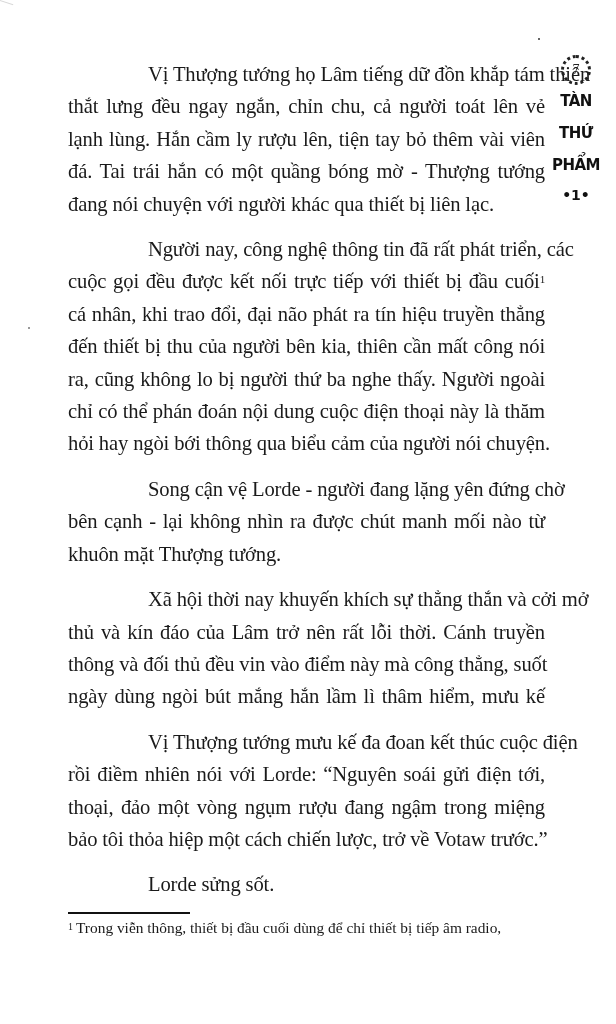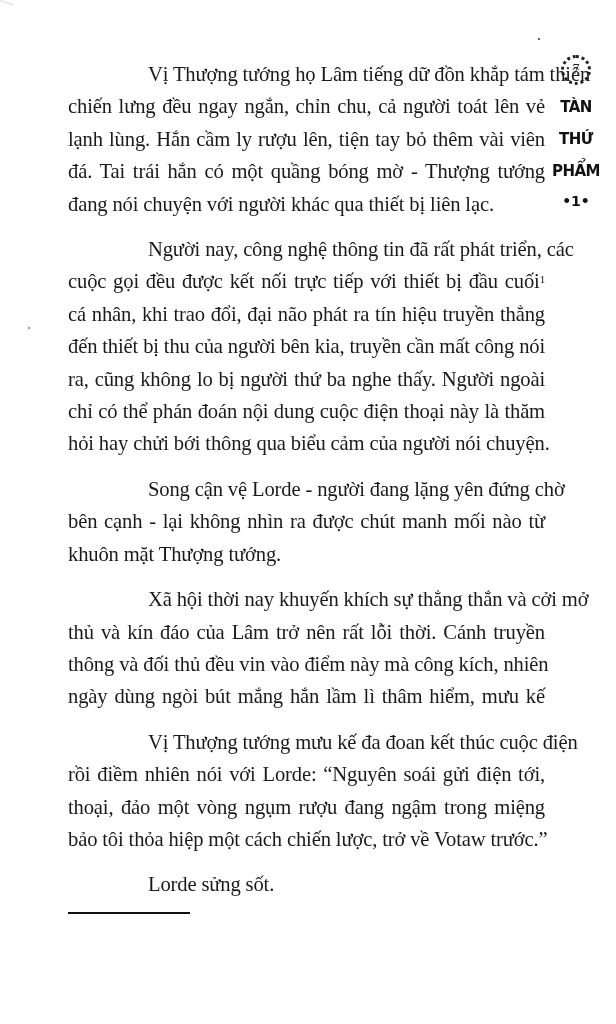--- a/index.html
+++ b/index.html
@@ -29,21 +29,21 @@
   .badge {
     margin: 0 auto; width: 30px; height: 30px; border-radius: 50%;
     border: 3px dotted #222; box-sizing: border-box;
     display: flex; align-items: center; justify-content: center;
     font-size: 14px; font-family: "Liberation Serif", serif; color: #222;
   }
   .side-word {
     font-family: "DejaVu Sans", sans-serif; font-weight: bold; font-size: 15px;
     line-height: 32px; letter-spacing: -0.5px; color: #111;
   }
-  .side-word.first { margin-top: 6px; }
+  .side-word.first { }
   .side-vol { font-family: "DejaVu Sans", sans-serif; font-weight: bold; font-size: 14px; line-height: 28px; color: #111; }
 
   .fn-rule { position: absolute; left: 68px; top: 912px; width: 122px; height: 2px; background: #111; }
   .footnote {
     position: absolute; left: 68px; top: 918px; width: 482px;
     font-size: 15.4px; line-height: 19.5px; color: #1a1a1a;
   }
   .footnote .line { display: block; white-space: nowrap; }
   .footnote sup { font-size: 10px; vertical-align: top; position: relative; top: -1px; margin-right: 3px; }
 </style>
@@ -52,46 +52,46 @@
 
 <div class="page">
   <div class="corner-mark"></div>
   <div class="dot-mark"></div>
   <div class="dot-left"></div>
 
   <div class="body-text">
 
     <p class="para">
       <span class="line first">Vị Thượng tướng họ Lâm tiếng dữ đồn khắp tám thiên</span>
-      <span class="line">chiến lưng đều ngay ngắn, chỉn chu, cả người toát lên vẻ</span>
+      <span class="line">thắt lưng đều ngay ngắn, chỉn chu, cả người toát lên vẻ</span>
       <span class="line">lạnh lùng. Hắn cầm ly rượu lên, tiện tay bỏ thêm vài viên</span>
       <span class="line">đá. Tai trái hắn có một quầng bóng mờ - Thượng tướng</span>
       <span class="line last">đang nói chuyện với người khác qua thiết bị liên lạc.</span>
     </p>
 
     <p class="para">
       <span class="line first">Người nay, công nghệ thông tin đã rất phát triển, các</span>
       <span class="line"><span>cuộc gọi đều được kết nối trực tiếp với thiết bị đầu cuối</span><sup class="fnref">1</sup></span>
       <span class="line">cá nhân, khi trao đổi, đại não phát ra tín hiệu truyền thẳng</span>
-      <span class="line">đến thiết bị thu của người bên kia, truyền cần mất công nói</span>
+      <span class="line">đến thiết bị thu của người bên kia, thiên cần mất công nói</span>
       <span class="line">ra, cũng không lo bị người thứ ba nghe thấy. Người ngoài</span>
       <span class="line">chỉ có thể phán đoán nội dung cuộc điện thoại này là thăm</span>
-      <span class="line last">hỏi hay chửi bới thông qua biểu cảm của người nói chuyện.</span>
+      <span class="line last">hỏi hay ngòi bới thông qua biểu cảm của người nói chuyện.</span>
     </p>
 
     <p class="para">
       <span class="line first">Song cận vệ Lorde - người đang lặng yên đứng chờ</span>
       <span class="line">bên cạnh - lại không nhìn ra được chút manh mối nào từ</span>
       <span class="line last">khuôn mặt Thượng tướng.</span>
     </p>
 
     <p class="para">
       <span class="line first">Xã hội thời nay khuyến khích sự thẳng thắn và cởi mở</span>
       <span class="line">thủ và kín đáo của Lâm trở nên rất lỗi thời. Cánh truyền</span>
-      <span class="line">thông và đối thủ đều vin vào điểm này mà công kích, nhiên</span>
+      <span class="line">thông và đối thủ đều vin vào điểm này mà công thẳng, suốt</span>
       <span class="line">ngày dùng ngòi bút mắng hắn lầm lì thâm hiểm, mưu kế</span>
     </p>
 
     <p class="para">
       <span class="line first">Vị Thượng tướng mưu kế đa đoan kết thúc cuộc điện</span>
       <span class="line">rồi điềm nhiên nói với Lorde: “Nguyên soái gửi điện tới,</span>
       <span class="line">thoại, đảo một vòng ngụm rượu đang ngậm trong miệng</span>
       <span class="line last">bảo tôi thỏa hiệp một cách chiến lược, trở về Votaw trước.”</span>
     </p>
 
@@ -105,14 +105,15 @@
       <span>7</span>
     </div>
     <div class="side-word first">TÀN</div>
     <div class="side-word">THỨ</div>
     <div class="side-word">PHẨM</div>
     <div class="side-vol">•1•</div>
   </div>
 
   <div class="fn-rule"></div>
   <div class="footnote">
+    <span class="line"><sup>1</sup><span>Trong viễn thông, thiết bị đầu cuối dùng để chỉ thiết bị tiếp âm radio,</span></span>
   </div>
 </div>
 
 </body></html>

